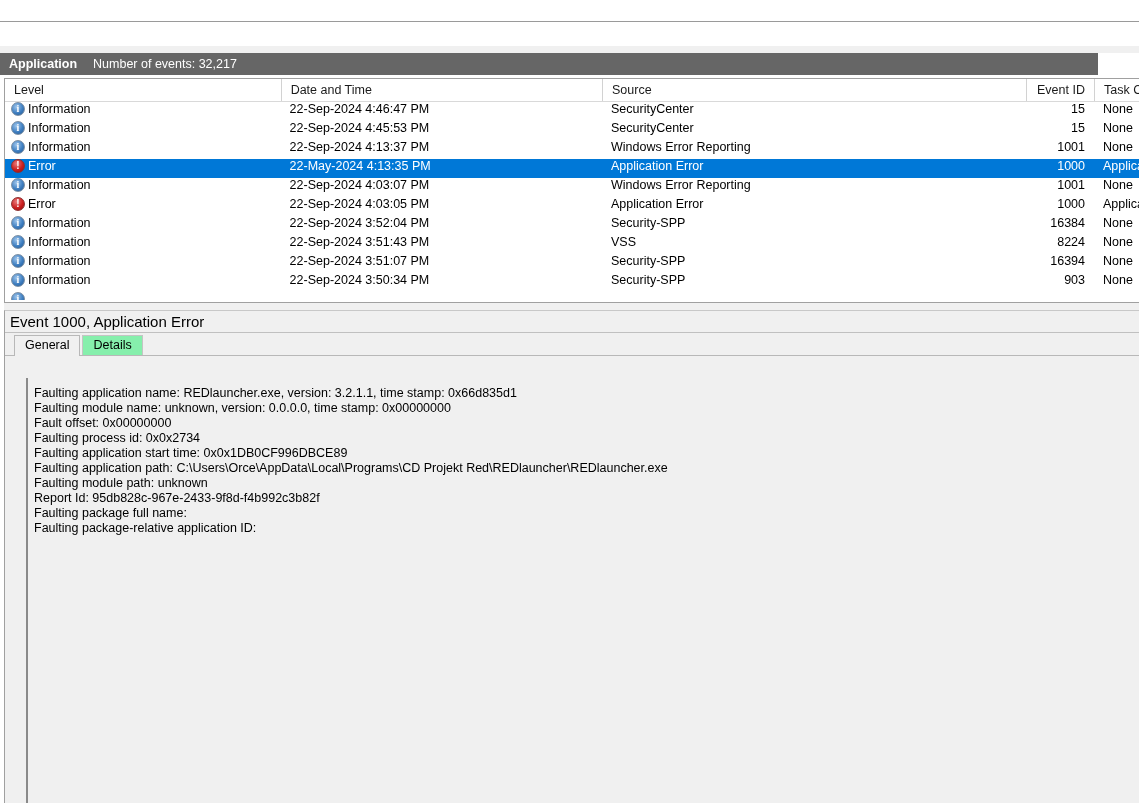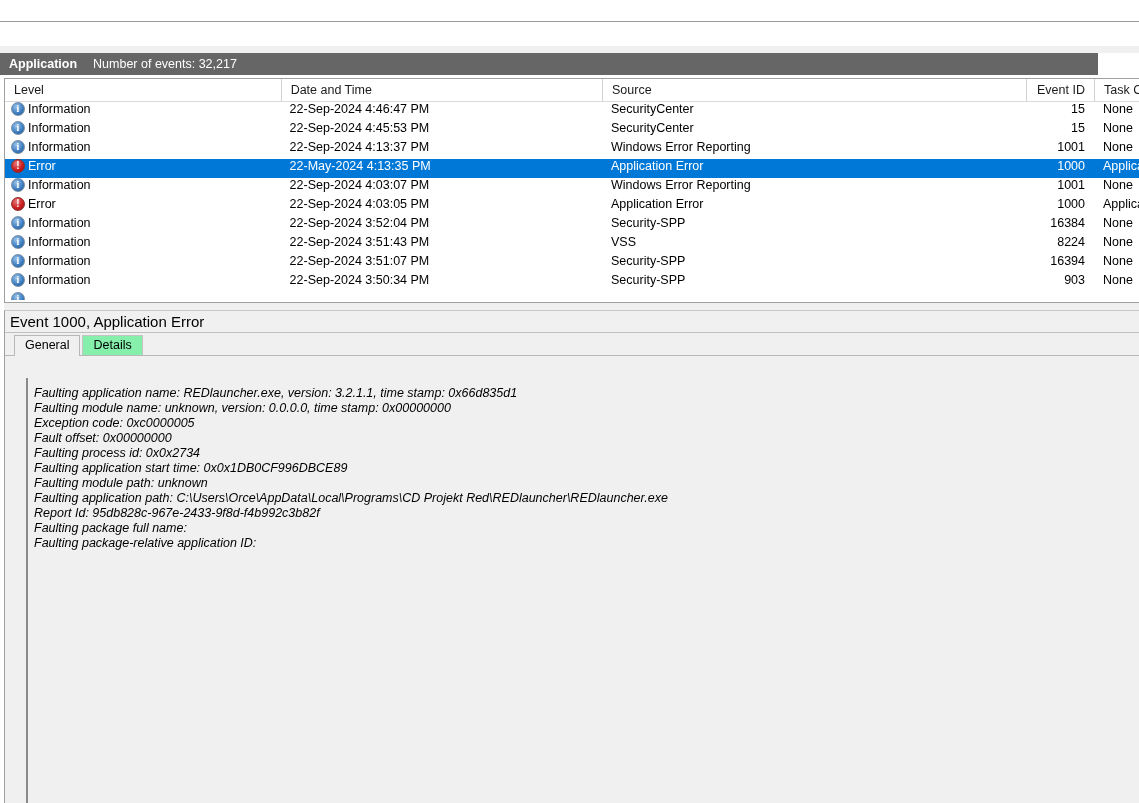--- a/index.html
+++ b/index.html
@@ -236,21 +236,20 @@
     background: #f0f0f0;
     border-left: 2px solid #8a8a8a;
     box-sizing: border-box;
     padding: 8px 0 0 6px;
   }
   .detail-line {
     font-size: 12.5px;
     line-height: 15px;
     color: #000000;
     white-space: pre;
-    font-style: italic;
   }
 </style>
 </head>
 <body>
 
 <div class="top-band-a"></div>
 <div class="top-band-b"></div>
 <div class="top-band-c"></div>
 
 <div class="log-header">
@@ -378,24 +377,23 @@
 <div class="detail-pane">
   <div class="detail-title">Event 1000, Application Error</div>
   <div class="tab-strip">
     <div class="tab-underline"></div>
     <div class="tab active">General</div>
     <div class="tab">Details</div>
   </div>
   <div class="detail-body" id="detail-body">
       <div class="detail-line">Faulting application name: REDlauncher.exe, version: 3.2.1.1, time stamp: 0x66d835d1</div>
       <div class="detail-line">Faulting module name: unknown, version: 0.0.0.0, time stamp: 0x00000000</div>
-      <div class="detail-line">Exception code: 0xc0000005</div>
       <div class="detail-line">Fault offset: 0x00000000</div>
       <div class="detail-line">Faulting process id: 0x0x2734</div>
       <div class="detail-line">Faulting application start time: 0x0x1DB0CF996DBCE89</div>
+      <div class="detail-line">Faulting application path: C:\Users\Orce\AppData\Local\Programs\CD Projekt Red\REDlauncher\REDlauncher.exe</div>
       <div class="detail-line">Faulting module path: unknown</div>
-      <div class="detail-line">Faulting application path: C:\Users\Orce\AppData\Local\Programs\CD Projekt Red\REDlauncher\REDlauncher.exe</div>
       <div class="detail-line">Report Id: 95db828c-967e-2433-9f8d-f4b992c3b82f</div>
       <div class="detail-line">Faulting package full name:</div>
       <div class="detail-line">Faulting package-relative application ID:</div>
     </div>
 
 </div>
 
 </body></html>

